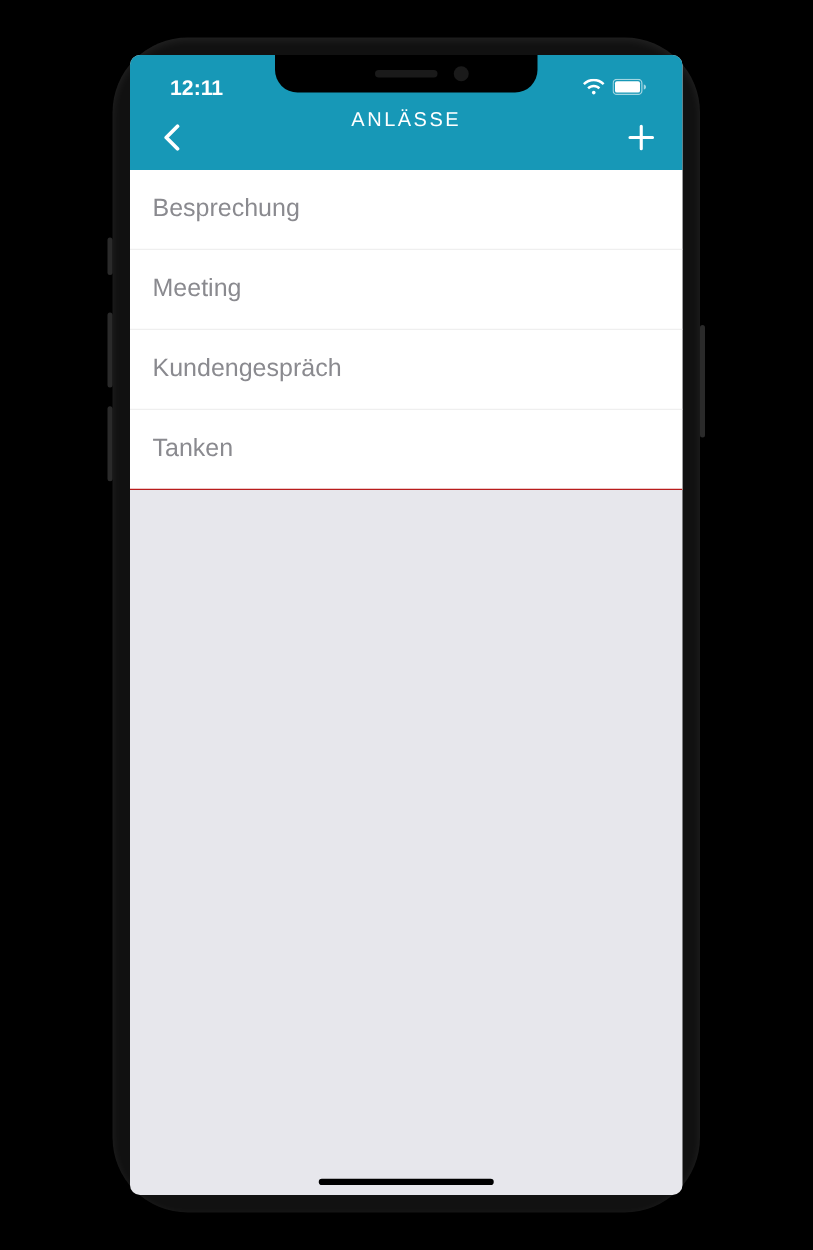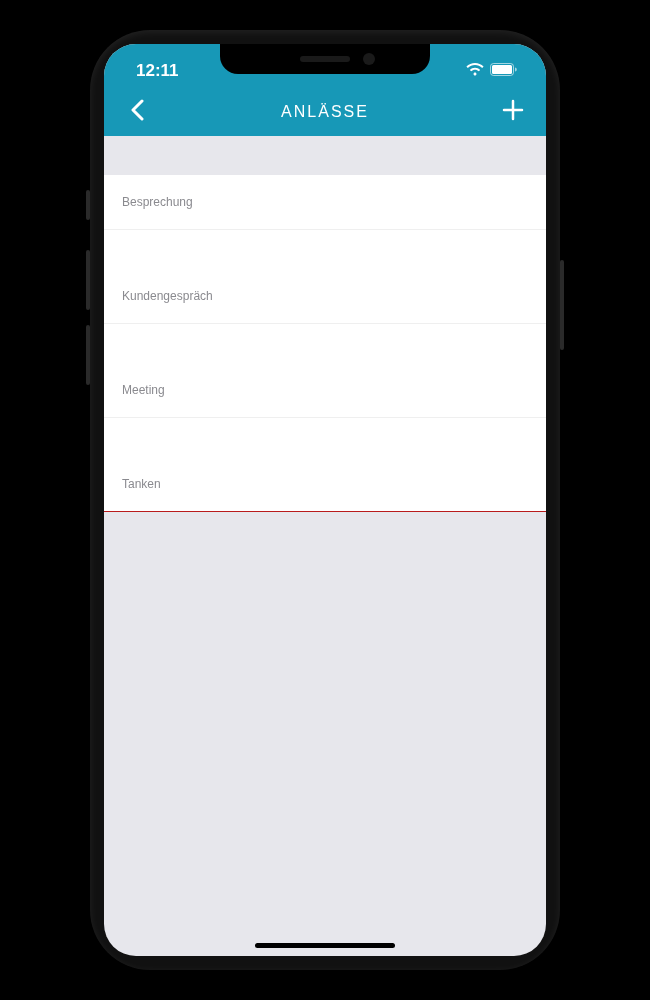--- a/index.html
+++ b/index.html
@@ -27,21 +27,21 @@
       border-radius: 2px;
     }
     .side-button.left1 { left: -4px; top: 160px; width: 4px; height: 30px; }
     .side-button.left2 { left: -4px; top: 220px; width: 4px; height: 60px; }
     .side-button.left3 { left: -4px; top: 295px; width: 4px; height: 60px; }
     .side-button.right1 { right: -4px; top: 230px; width: 4px; height: 90px; }
     .screen {
       width: 100%;
       height: 100%;
       background: #e7e7ec;
-      border-radius: 32px;
+      border-radius: 8px;
       overflow: hidden;
       position: relative;
     }
     .notch {
       position: absolute;
       top: 0;
       left: 50%;
       transform: translateX(-50%);
       width: 210px;
       height: 30px;
@@ -85,46 +85,44 @@
     .status-bar .time { padding-top: 10px; }
     .status-right {
       display: flex;
       align-items: center;
       gap: 6px;
       padding-top: 10px;
     }
     .nav-bar {
       height: 48px;
       display: flex;
-      align-items: center;
       justify-content: space-between;
       padding: 0 18px;
     }
     .nav-title {
       font-size: 16px;
       letter-spacing: 2px;
       font-weight: 500;
     }
     .nav-btn {
       width: 30px;
       display: flex;
       align-items: center;
       justify-content: center;
       cursor: pointer;
     }
     .list {
       background: #fff;
     }
     .list-item {
       padding: 20px 18px;
-      font-size: 12px;
+      font-size: 20px;
       color: #8a8a8f;
       border-bottom: 1px solid #efefef;
       cursor: pointer;
-      margin-top: 39px;
     }
     .list-item:last-child { border-bottom: 1px solid #b91c1c; }
     .home-indicator {
       position: absolute;
       bottom: 8px;
       left: 50%;
       transform: translateX(-50%);
       width: 140px;
       height: 5px;
       background: #000;
@@ -182,24 +180,24 @@
           </span>
         </div>
       </div>
     </div>
 
     <div class="list">
       <div class="list-item">
         <span>Besprechung</span>
       </div>
       <div class="list-item">
+        <span>Meeting</span>
+      </div>
+      <div class="list-item">
         <span>Kundengespräch</span>
-      </div>
-      <div class="list-item">
-        <span>Meeting</span>
       </div>
       <div class="list-item">
         <span>Tanken</span>
       </div>
     </div>
 
     <div class="home-indicator"></div>
   </div>
 </div>
 

